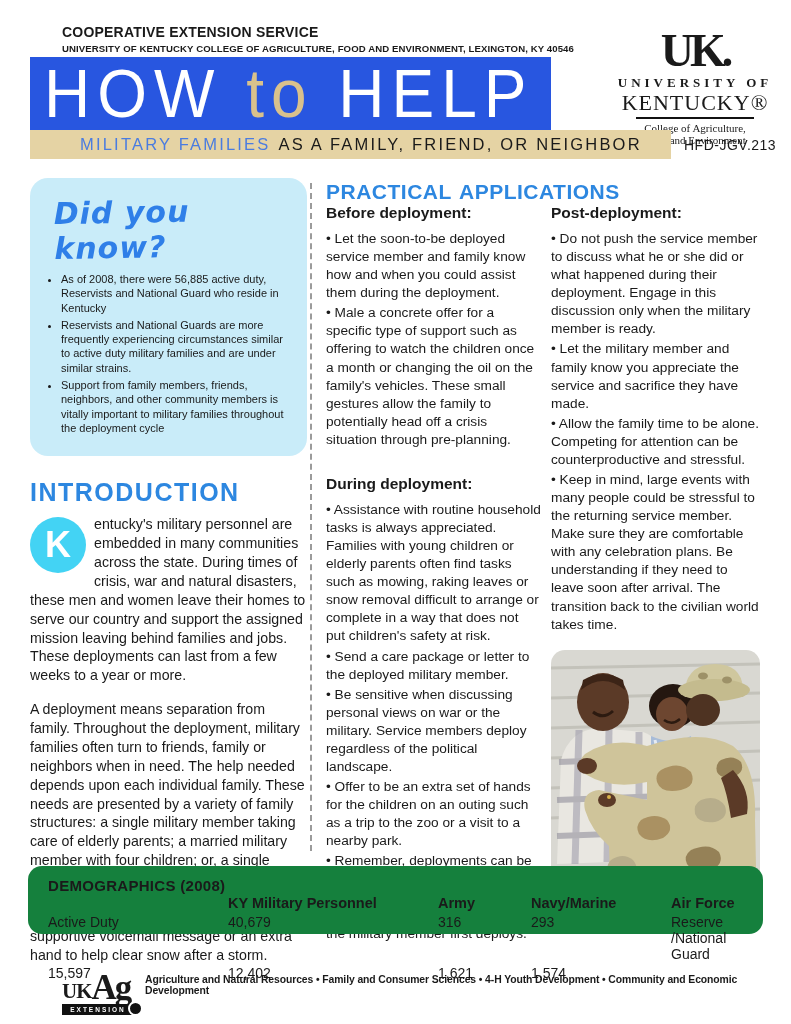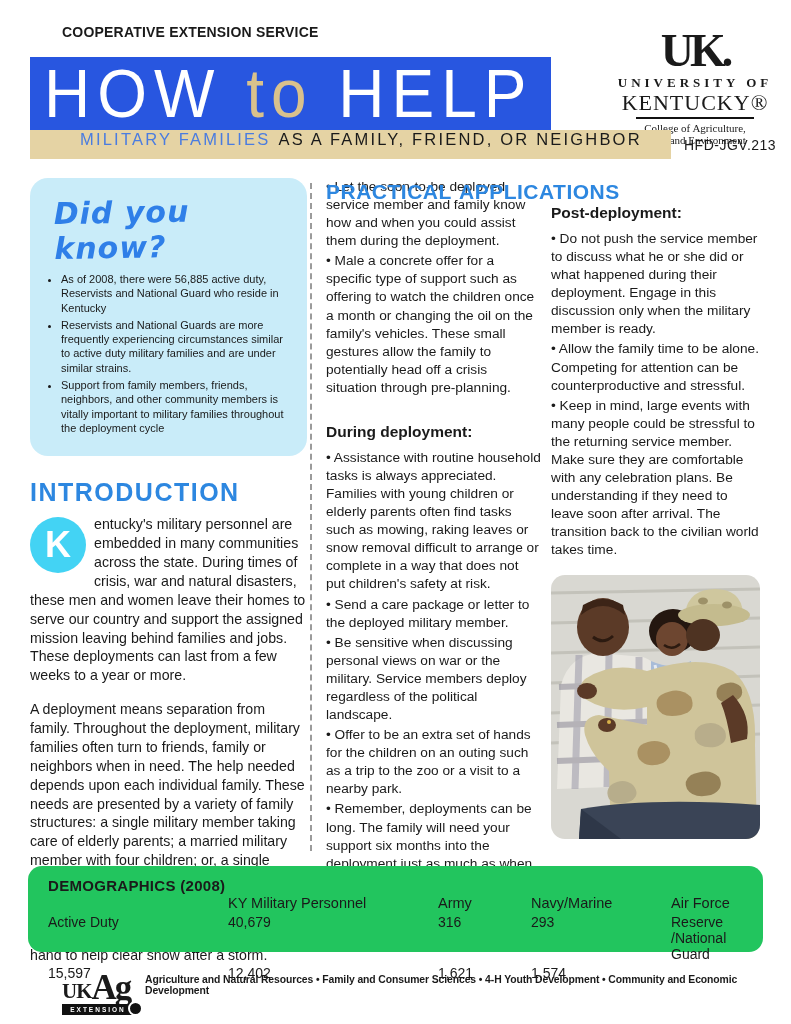--- a/index.html
+++ b/index.html
@@ -19,21 +19,21 @@
   .uk-rule { width:118px; height:1.5px; background:#111; margin:3px auto 3px auto; }
   .uk-college { font-size:11px; line-height:1.15; }
   .banner-blue {
     position:absolute; left:30px; top:57px; width:521px; height:73px;
     background:#2856e0; display:flex; align-items:center; padding-left:14px; overflow:hidden;
   }
   .banner-title { font-size:64px; line-height:70px; letter-spacing:7px; white-space:nowrap; color:#fff; transform:scaleY(1.06); }
   .banner-title .to { color:#d9c18c; }
   .banner-tan {
     position:absolute; left:30px; top:130px; width:641px; height:29px;
-    background:#e5d3a4; display:flex; padding-left:50px;
+    background:#e5d3a4; display:flex; align-items:center; padding-left:50px;
   }
   .subtitle { font-size:16.5px; letter-spacing:2.2px; white-space:nowrap; }
   .subtitle .hl { color:#4a7ce0; margin-right:8px; }
   .pub-code { position:absolute; left:684px; top:137px; font-size:14px; letter-spacing:.5px; }
 
   
   .col-left  { position:absolute; left:30px;  top:178px; width:277px; }
   .col-mid   { position:absolute; left:326px; top:178px; width:215px; }
   .col-right { position:absolute; left:551px; top:178px; width:213px; }
   .divider-dashed { position:absolute; left:310px; top:183px; height:668px; width:0; border-left:2px dashed #9b9b9b; }
@@ -57,45 +57,46 @@
   .sub-head { font-size:15.5px; font-weight:bold; margin:26px 0 8px 0; }
   .col-mid .first-head { margin-top:26px; }
   .col-right .first-head { margin-top:26px; }
   .bullet { font-size:13.7px; line-height:1.32; margin-bottom:2px; }
   .bullet::before { content:"• "; }
 
   
   .photo-frame { margin-top:16px; width:209px; height:264px; border-radius:14px; overflow:hidden; }
 
   
-  .demo-box { position:absolute; left:28px; top:866px; width:735px; height:86px;
-              background:#22c55e; border-radius:14px; padding:11px 20px 0 20px; }
+  .demo-box { position:absolute; left:28px; top:866px; width:735px; height:68px;
+              background:#15803d; border-radius:14px; padding:11px 20px 0 20px; }
   .demo-title { font-size:15px; font-weight:bold; letter-spacing:.3px; }
   .demo-grid { display:grid; grid-template-columns:180px 210px 93px 140px 1fr; row-gap:3px; margin-top:1px; }
-  .demo-grid .h { font-weight:normal; font-size:14.5px; }
+  .demo-grid .h { font-weight:bold; font-size:14.5px; }
   .demo-grid .c { font-size:14px; }
 
   
   .ukag { position:absolute; left:62px; top:962px; width:84px; font-family:"Liberation Serif", serif;margin-top:12px; }
   .ukag-row { display:flex; align-items:flex-end; }
   .ukag-uk { font-size:21px; font-weight:bold; letter-spacing:-1px; line-height:1; }
   .ukag-ag { font-size:35px; font-weight:bold; letter-spacing:-2px; line-height:.8; }
   .ukag-bar { position:relative; margin-top:2px; width:72px; height:11px; background:#111;
               display:flex; align-items:center; justify-content:center; }
   .ukag-bar span { color:#fff; font-family:"Liberation Sans", sans-serif; font-size:6.5px; font-weight:bold; letter-spacing:2px; }
   .ukag-dot { position:absolute; right:-9px; top:-3px; width:15px; height:15px; border-radius:50%; background:#111; border:2px solid #fff; }
   .programs { position:absolute; left:145px; top:974px; width:630px; font-size:10.4px; font-weight:bold; letter-spacing:-.1px; }
 </style>
 </head>
 <body>
 
 <div class="page">
 
   <div class="ext-service">
     <div class="ext-line1">COOPERATIVE EXTENSION SERVICE</div>
+    <div class="ext-line2">UNIVERSITY OF KENTUCKY COLLEGE OF AGRICULTURE, FOOD AND ENVIRONMENT, LEXINGTON, KY 40546</div>
   </div>
 
   <div class="uk-logo">
     <div class="uk-mark">UK.</div>
     <div class="uk-univof">UNIVERSITY OF</div>
     <div class="uk-kentucky">KENTUCKY®</div>
     <div class="uk-rule"></div>
     <div class="uk-college">College of Agriculture,</div>
     <div class="uk-college">Food and Environment</div>
   </div>
@@ -127,34 +128,36 @@
         </span><span>entucky's military personnel are embedded in many communities across the state. During times of crisis, war and natural disasters, these men and women leave their homes to serve our country and support the assigned mission leaving behind families and jobs. These deployments can last from a few weeks to a year or more.</span>
     </p>
     <p class="para">A deployment means separation from family. Throughout the deployment, military families often turn to friends, family or neighbors when in need. The help needed depends upon each individual family. These needs are presented by a variety of family structures: a single military member taking care of elderly parents; a married military member with four children; or, a single military member with young children. Support can be offered in many forms. Families may need a listening ear, a supportive voicemail message or an extra hand to help clear snow after a storm.</p>
   </div>
 
   <div class="divider-dashed"></div>
 
   <div class="col-mid">
     <h2 class="section-title pa-title">PRACTICAL APPLICATIONS</h2>
 
+    <h3 class="sub-head first-head">Before deployment:</h3>
     <p class="bullet">Let the soon-to-be deployed service member and family know how and when you could assist them during the deployment.</p>
     <p class="bullet">Male a concrete offer for a specific type of support such as offering to watch the children once a month or changing the oil on the family's vehicles. These small gestures allow the family to potentially head off a crisis situation through pre-planning.</p>
 
     <h3 class="sub-head">During deployment:</h3>
     <p class="bullet">Assistance with routine household tasks is always appreciated. Families with young children or elderly parents often find tasks such as mowing, raking leaves or snow removal difficult to arrange or complete in a way that does not put children's safety at risk.</p>
     <p class="bullet">Send a care package or letter to the deployed military member.</p>
     <p class="bullet">Be sensitive when discussing personal views on war or the military. Service members deploy regardless of the political landscape.</p>
     <p class="bullet">Offer to be an extra set of hands for the children on an outing such as a trip to the zoo or a visit to a nearby park.</p>
     <p class="bullet">Remember, deployments can be long. The family will need your support six months into the deployment just as much as when the military member first deploys.</p>
   </div>
 
   <div class="col-right">
     <h3 class="sub-head first-head">Post-deployment:</h3>
     <p class="bullet">Do not push the service member to discuss what he or she did or what happened during their deployment. Engage in this discussion only when the military member is ready.</p>
+    <p class="bullet">Let the military member and family know you appreciate the service and sacrifice they have made.</p>
     <p class="bullet">Allow the family time to be alone. Competing for attention can be counterproductive and stressful.</p>
     <p class="bullet">Keep in mind, large events with many people could be stressful to the returning service member. Make sure they are comfortable with any celebration plans. Be understanding if they need to leave soon after arrival. The transition back to the civilian world takes time.</p>
 
     <div class="photo-frame" role="img" aria-label="Returning service member in desert camouflage and bucket hat embracing two smiling family members">
       <svg width="209" height="264" viewBox="0 0 209 264" xmlns="http://www.w3.org/2000/svg">
         <rect width="209" height="264" fill="#d9d8d2"></rect>
         <g stroke="#c3c2ba" stroke-width="3">
           <line x1="0" y1="18" x2="209" y2="14"></line>
             <line x1="0" y1="48" x2="209" y2="43"></line>
           <line x1="0" y1="78" x2="209" y2="72"></line>

